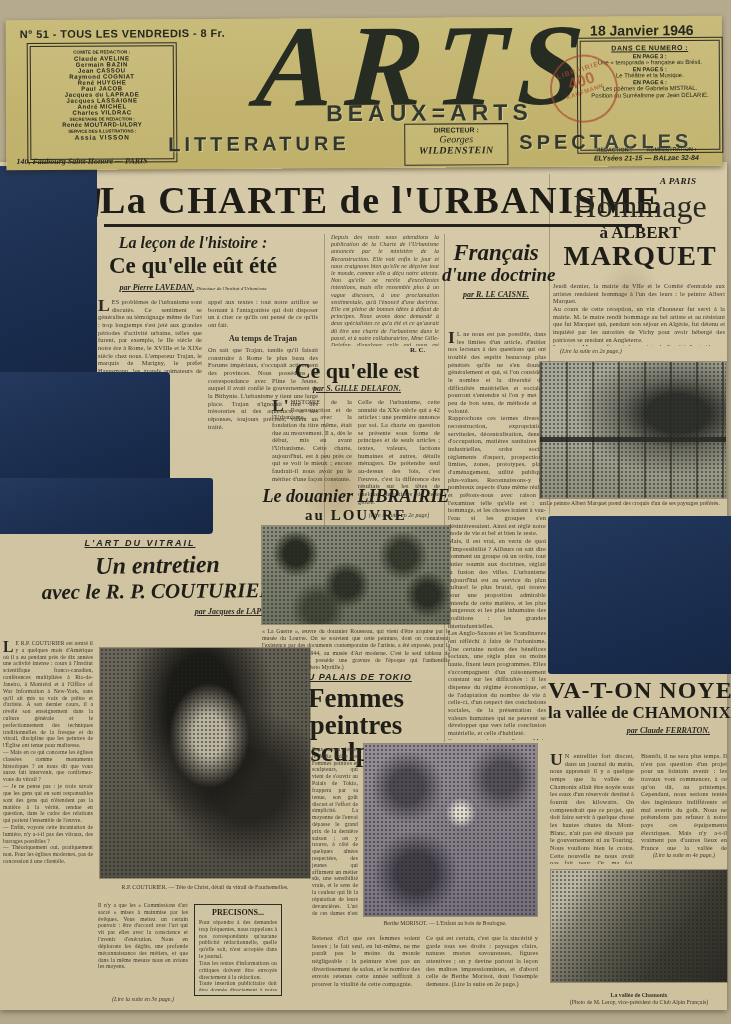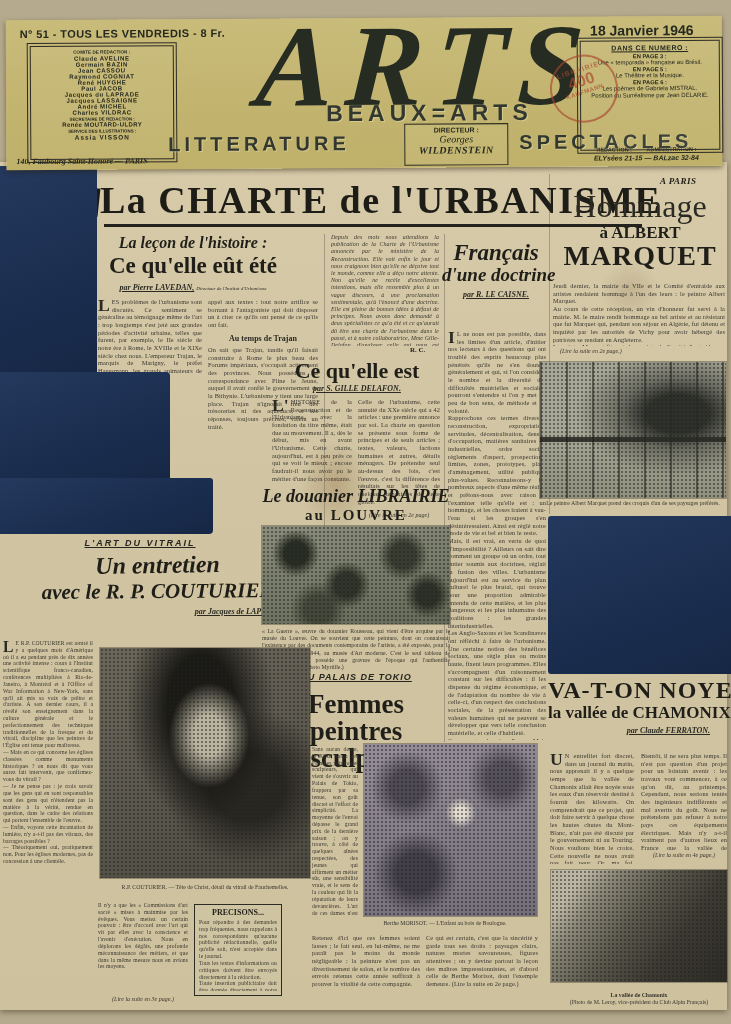--- a/index.html
+++ b/index.html
@@ -163,21 +163,21 @@
 
   <div class="abs" style="left:262px;top:486px;width:188px;z-index:3;">
     <div class="ctr hl ital" style="font-size:18px;white-space:nowrap;">Le douanier LIBRAIRIE</div>
     <div class="ctr hl" style="font-size:15px;letter-spacing:2px;">au LOUVRE</div>
   </div>
   <div class="photo ph-rousseau" style="left:262px;top:526px;width:188px;height:98px;"></div>
   <div class="abs caption" style="left:262px;top:628px;width:188px;height:40px;text-align:justify;">« La Guerre », œuvre du douanier Rousseau, qui vient d'être acquise par le musée du Louvre. On se souvient que cette peinture, dont on connaissait l'existence par des documents contemporains de l'artiste, a été exposée, pour la première fois, en 1944, au musée d'Art moderne. C'est le seul tableau de Rousseau dont on possède une gravure de l'époque qui l'authentifie indiscutablement.   (Photo Myrtille.)</div>
 
   <div class="abs" style="left:262px;top:672px;width:188px;z-index:3;">
     <div class="ctr sans" style="font-size:9px;font-weight:bold;font-style:italic;letter-spacing:1px;color:#26251f;text-decoration:underline;">AU PALAIS DE TOKIO</div>
-    <div class="ctr hl" style="font-size:27px;line-height:1;margin-top:9px;">Femmes peintres</div>
+    <div class="ctr hl" style="font-size:27px;line-height:1;margin-top:3px;">Femmes peintres</div>
     <div class="ctr hl" style="font-size:27px;line-height:1;">et sculpteurs</div>
   </div>
   <div class="abs bodytext t55" style="left:312px;top:746px;width:46px;height:170px;">Sans aucun doute, le XIXe Salon des Femmes peintres et sculpteurs, qui vient de s'ouvrir au Palais de Tokio, frappera par sa tenue, son goût discret et l'effort de simplicité. La moyenne de l'envoi dépasse le grand prix de la dernière saison ; on y trouve, à côté de quelques aînées respectées, des jeunes qui affirment un métier sûr, une sensibilité vraie, et le sens de la couleur qui fit la réputation de leurs devancières. L'art de ces dames n'est plus un passe-temps : il veut être jugé sans indulgence, et c'est justice.</div>
   <div class="photo ph-morisot" style="left:364px;top:744px;width:173px;height:172px;"></div>
   <div class="abs caption" style="left:350px;top:920px;width:190px;">Berthe MORISOT. — L'Enfant au bois de Boulogne.</div>
   <div class="abs bodytext" style="left:312px;top:934px;width:108px;height:70px;">Retenez d'ici que ces femmes soient lasses ; le fait seul, en lui-même, ne me paraît pas le moins du monde négligeable : la peinture n'est pas un divertissement de salon, et le nombre des envois retenus cette année suffirait à prouver la vitalité de cette compagnie.</div>
   <div class="abs bodytext" style="left:426px;top:934px;width:112px;height:70px;">Ce qui est certain, c'est que la sincérité y garde tous ses droits : paysages clairs, natures mortes savoureuses, figures attentives ; on y devine partout la leçon des maîtres impressionnistes, et d'abord celle de Berthe Morisot, dont l'exemple demeure.   (Lire la suite en 2e page.)</div>
 
   <div class="abs" style="left:442px;top:240px;width:108px;z-index:3;">
     <div class="ctr hl ital" style="font-size:23px;line-height:1.1;">Français</div>

